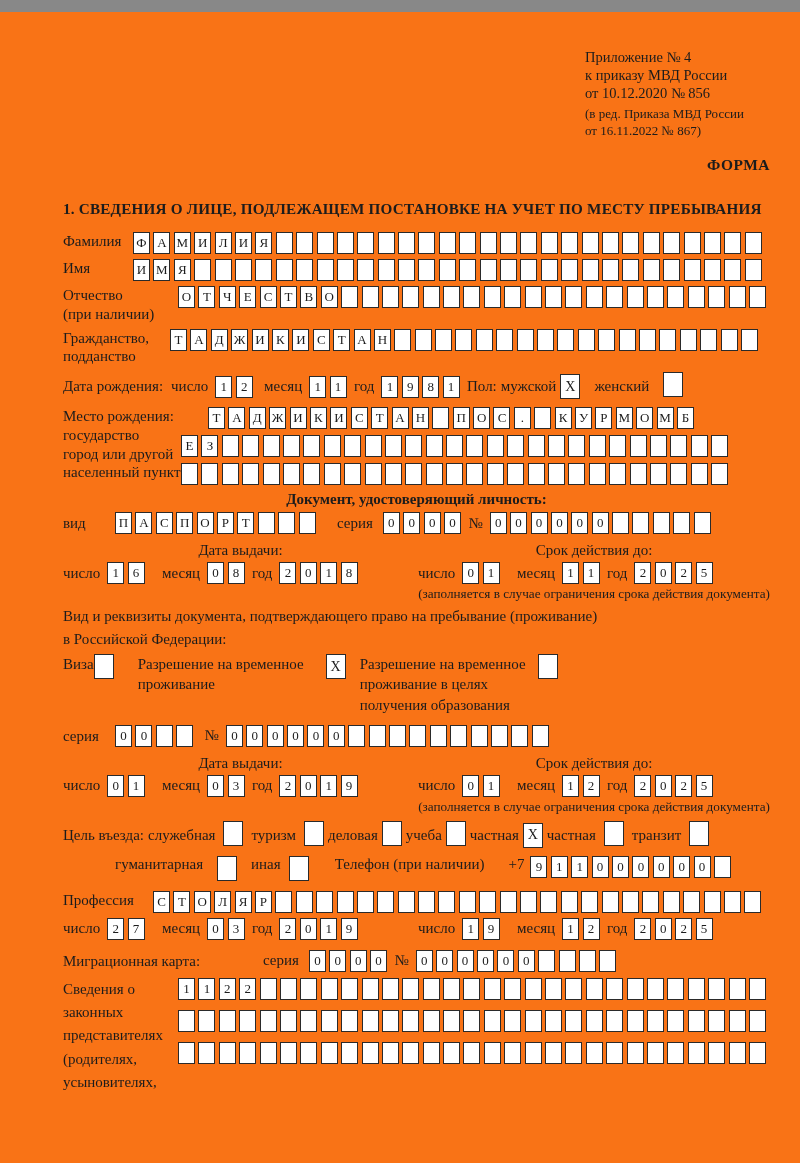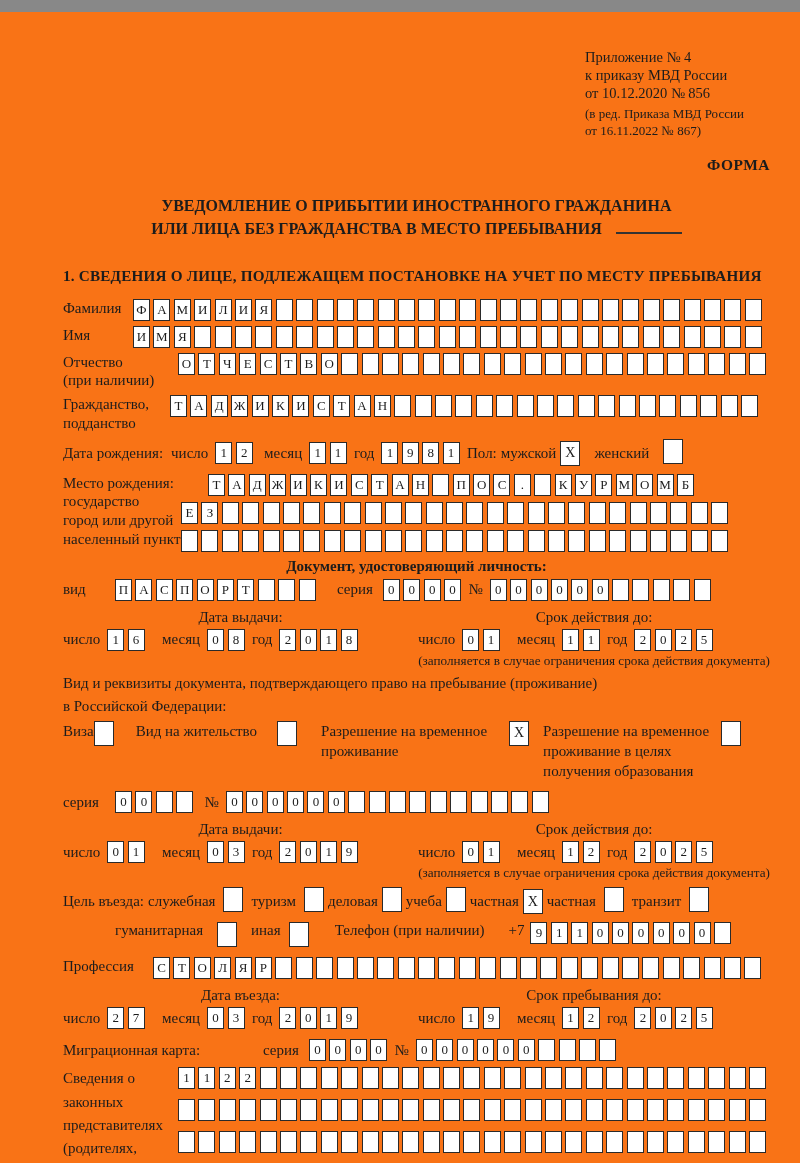--- a/index.html
+++ b/index.html
@@ -58,24 +58,20 @@
     <div>к приказу МВД России</div>
     <div>от 10.12.2020 № 856</div>
     <div class="sub">
       <div>(в ред. Приказа МВД России</div>
       <div>от 16.11.2022 № 867)</div>
     </div>
   </div>
 
   <div class="forma">ФОРМА</div>
 
-  <div class="title">
-    <div>УВЕДОМЛЕНИЕ О ПРИБЫТИИ ИНОСТРАННОГО ГРАЖДАНИНА</div>
-    <div><span>ИЛИ ЛИЦА БЕЗ ГРАЖДАНСТВА В МЕСТО ПРЕБЫВАНИЯ</span><span class="uline"></span></div>
-  </div>
 
   <div class="sec">1. СВЕДЕНИЯ О ЛИЦЕ, ПОДЛЕЖАЩЕМ ПОСТАНОВКЕ НА УЧЕТ ПО МЕСТУ ПРЕБЫВАНИЯ</div>
 
   <div class="row">
     <div class="lbl w70">Фамилия</div>
     <div class="cells">
         <span class="cell">Ф</span>
         <span class="cell">А</span>
         <span class="cell">М</span>
         <span class="cell">И</span>
@@ -427,24 +423,20 @@
   </div>
   <div class="note">(заполняется в случае ограничения срока действия документа)</div>
 
   <div class="mt6">Вид и реквизиты документа, подтверждающего право на пребывание (проживание)</div>
   <div class="mt6">в Российской Федерации:</div>
 
   <div class="row mt6" style="align-items:flex-start;">
     <div class="opt">
       <span class="optlbl">Виза</span>
       <span><span class="cell chk"></span></span>
-    </div>
-    <div class="opt" style="margin-left:22px;">
-      <span class="optlbl">Вид на жительство</span>
-      <span style="margin-left:20px;"><span class="cell chk"></span></span>
     </div>
     <div class="opt" style="margin-left:24px;">
       <span class="optlbl c" style="width:178px;">Разрешение на временное проживание</span>
       <span style="margin-left:10px;"><span class="cell chk">X</span></span>
     </div>
     <div class="opt" style="margin-left:14px;">
       <span class="optlbl c" style="width:170px;">Разрешение на временное проживание в целях получения образования</span>
       <span style="margin-left:8px;"><span class="cell chk"></span></span>
     </div>
   </div>
@@ -592,24 +584,20 @@
         <span class="cell"></span>
         <span class="cell"></span>
         <span class="cell"></span>
         <span class="cell"></span>
         <span class="cell"></span>
         <span class="cell"></span>
         <span class="cell"></span>
       </div>
   </div>
 
-  <div class="datehead">
-    <div class="dh-l">Дата въезда:</div>
-    <div class="dh-r">Срок пребывания до:</div>
-  </div>
   <div class="daterow">
     <div class="half-l">
       <span class="dlbl">число</span>
       <span class="cells">
           <span class="cell">2</span>
           <span class="cell">7</span>
         </span>
       <span class="dlbl gap14">месяц</span>
       <span class="cells">
           <span class="cell">0</span>

